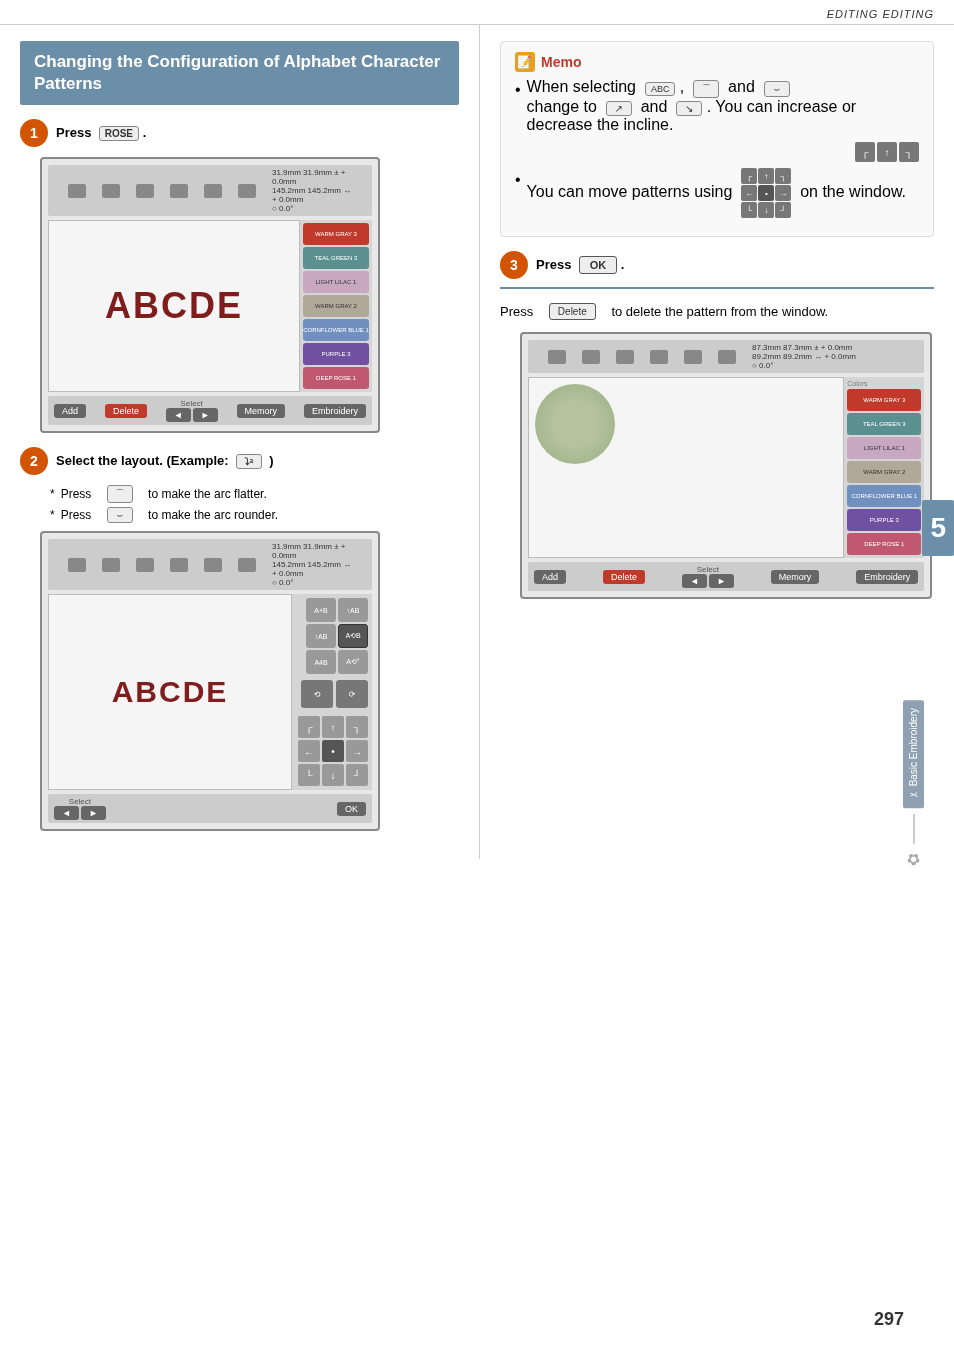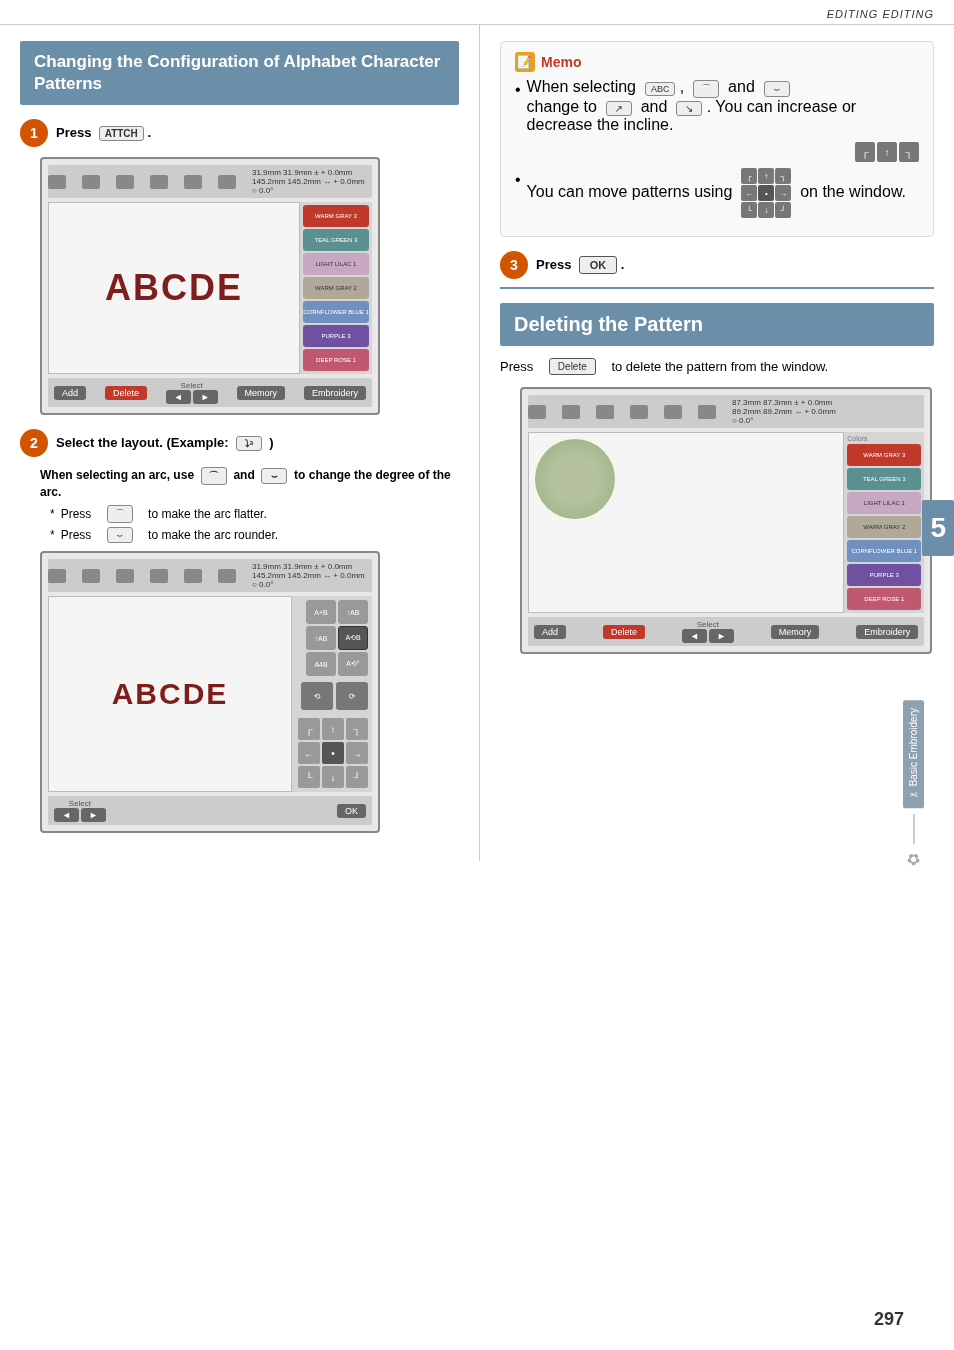--- a/index.html
+++ b/index.html
@@ -89,21 +89,21 @@
       background: #e8e8e8;
       margin: 8px 0 12px 20px;
       padding: 6px;
       width: 340px;
     }
 
     .machine-top-bar {
       display: flex;
       align-items: center;
       background: #ccc;
-      padding: 3px 0;
+      padding: 3px 20px;
       font-size: 9px;
       border-radius: 2px;
       margin-bottom: 4px;
       gap: 16px;
     }
 
     .machine-icon {
       width: 18px;
       height: 14px;
       background: #888;
@@ -420,21 +420,21 @@
     <div class="section-heading">
       <span>Changing the Configuration of Alphabet Character Patterns</span>
     </div>
 
     <div class="step-row">
       <div class="step-circle">
         <span>1</span>
       </div>
       <span class="step-text">
         <span>Press</span>&nbsp;
-        <span class="inline-btn">ATTCH</span>
+        <span class="inline-btn">ROSE</span>
         <span>.</span>
       </span>
     </div>
 
     <div class="machine-screen">
       <div class="machine-top-bar">
         <div class="machine-icon"></div>
         <div class="machine-icon"></div>
         <div class="machine-icon"></div>
         <div class="machine-icon"></div>
@@ -482,27 +482,20 @@
         <div class="step-circle">
           <span>2</span>
         </div>
         <span class="step2-text">
           <span>Select the layout. (Example:</span>&nbsp;
           <span class="inline-btn">⤵ᵃ</span>
           <span>&nbsp;)</span>
         </span>
       </div>
 
-      <div class="sub-note">
-        <span>When selecting an arc, use</span>&nbsp;
-        <span class="inline-btn">⌒</span>&nbsp;
-        <span>and</span>&nbsp;
-        <span class="inline-btn">⌣</span>&nbsp;
-        <span>to change the degree of the arc.</span>
-      </div>
 
       <div class="bullet-item">
         <span>*</span>
         <span>Press</span>&nbsp;
         <span class="inline-btn">⌒</span>&nbsp;
         <span>to make the arc flatter.</span>
       </div>
 
       <div class="bullet-item">
         <span>*</span>
@@ -640,23 +633,20 @@
       <span class="step-text">
         <span>Press</span>&nbsp;
         <span class="ok-btn">OK</span>
         <span>.</span>
       </span>
     </div>
 
     <hr class="divider-line">
 
     <div class="deleting-section">
-      <div class="deleting-heading">
-        <span>Deleting the Pattern</span>
-      </div>
 
       <div class="deleting-desc">
         <span>Press</span>&nbsp;
         <span class="delete-key-btn">Delete</span>&nbsp;
         <span>to delete the pattern from the window.</span>
       </div>
 
       <div class="machine-screen" style="width:95%; margin-left:20px;">
         <div class="machine-top-bar">
           <div class="machine-icon"></div>

